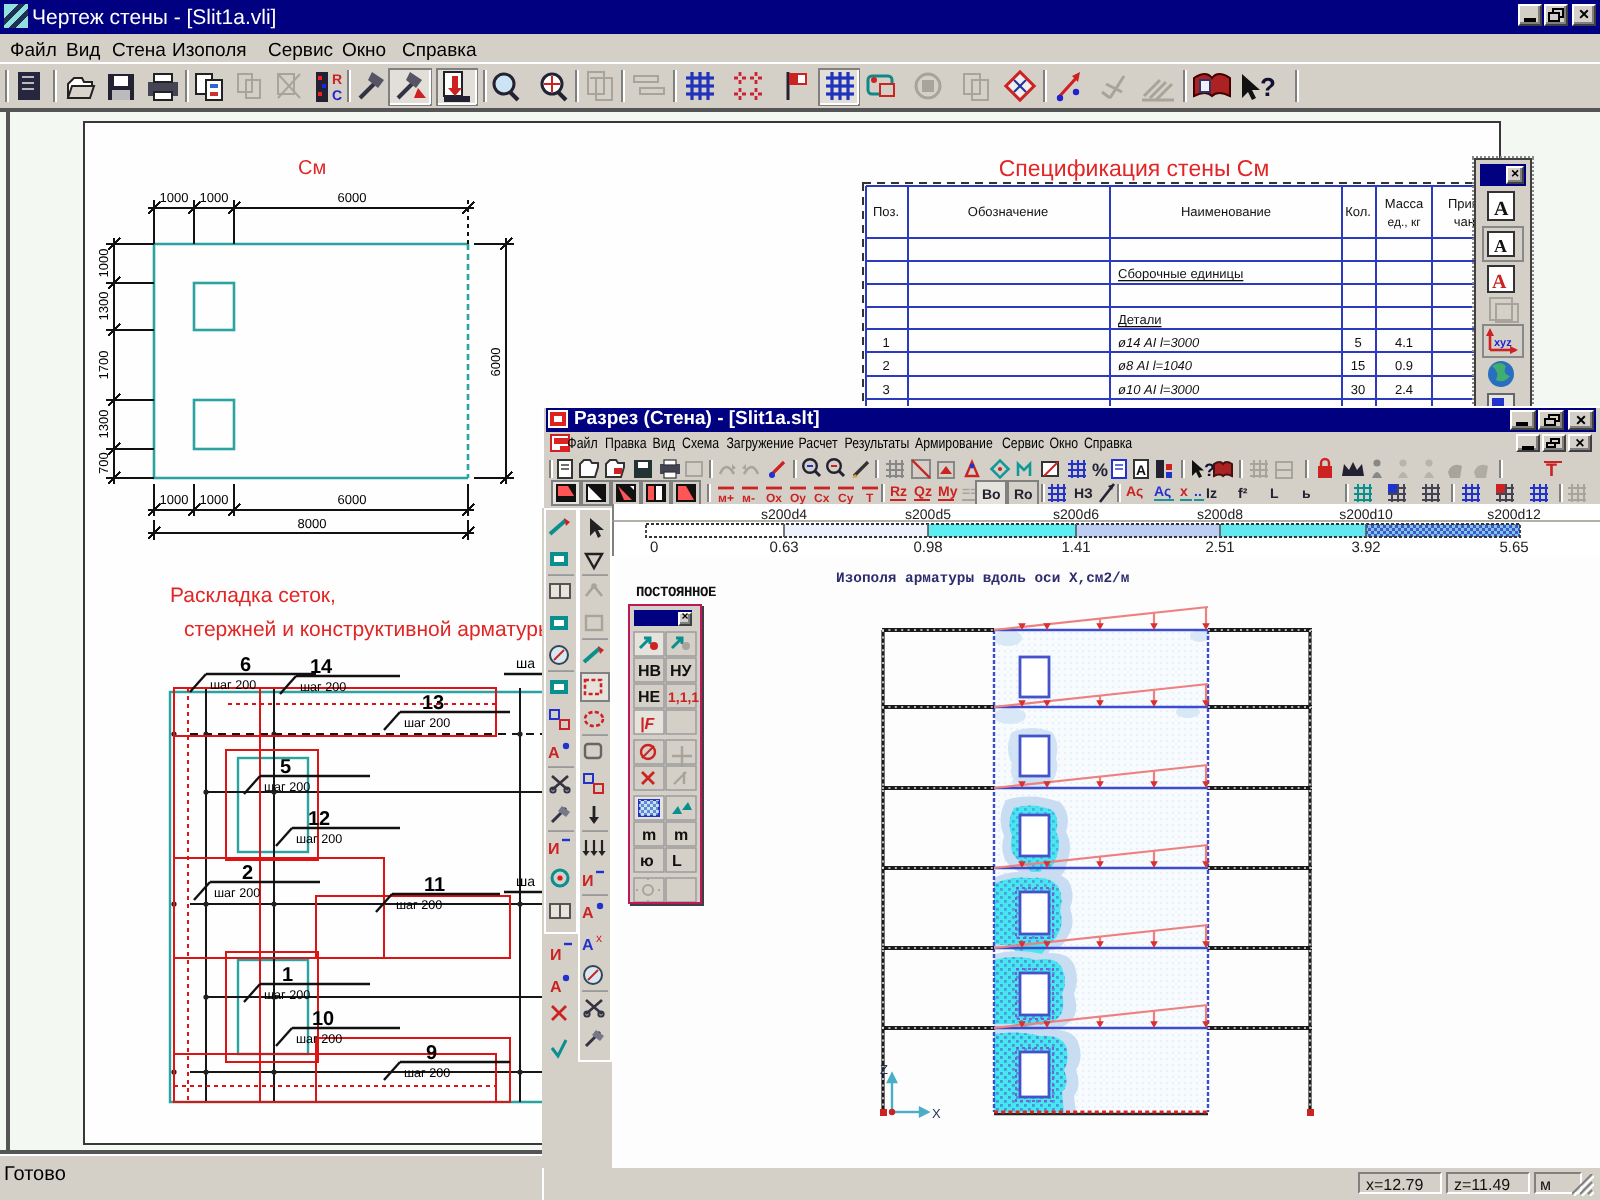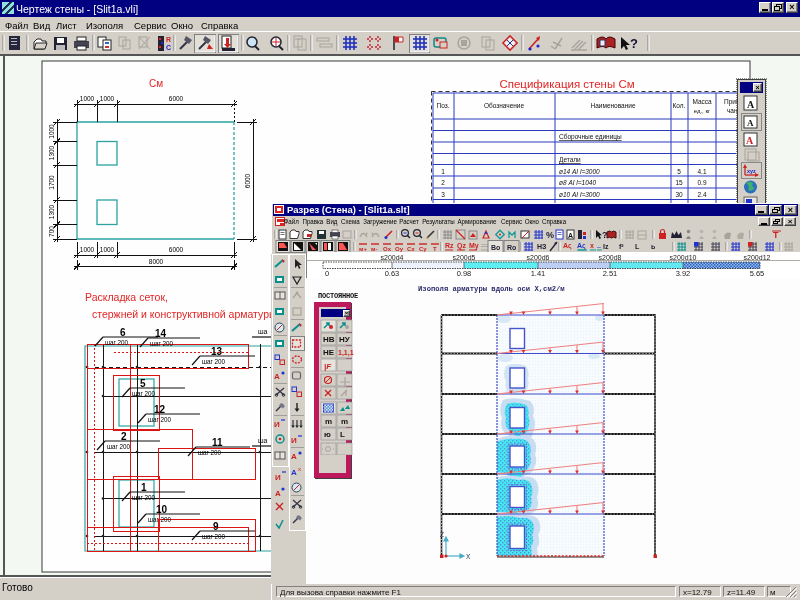--- a/index.html
+++ b/index.html
@@ -19,21 +19,21 @@
   </div>
 <div class="wbtn" style="left:772px;top:2px;width:12px;height:11px">
     <div class="abs" style="left:3px;top:1px;width:6px;height:5px;border:1px solid #000"></div>
     <div class="abs" style="left:1px;top:3px;width:6px;height:5px;border:1px solid #000;background:#d4d0c8"></div>
   </div>
 <div class="wbtn" style="left:786px;top:2px;width:12px;height:11px;font-weight:bold;font-size:9px;text-align:center;line-height:9px">×</div>
 
 <div class="abs menu" style="left:0;top:17px;width:800px;height:14px;font-size:9.5px">
 <span class="abs" style="left:5px;top:3px">Файл</span>
 <span class="abs" style="left:33px;top:3px">Вид</span>
-<span class="abs" style="left:56px;top:3px">Лист</span>
+<span class="abs" style="left:56px;top:3px">Стена</span>
 <span class="abs" style="left:86px;top:3px">Изополя</span>
 <span class="abs" style="left:134px;top:3px">Сервис</span>
 <span class="abs" style="left:171px;top:3px">Окно</span>
 <span class="abs" style="left:201px;top:3px">Справка</span>
 </div>
 
 <div class="abs" style="left:0;top:31px;width:800px;height:23px;border-top:1px solid #fff">
 <svg width="800" height="23" style="position:absolute;left:0;top:0">
 <line x1="3" y1="3" x2="3" y2="19" stroke="#808080"></line>
       <line x1="4" y1="3" x2="4" y2="19" stroke="#fff"></line>
@@ -1051,21 +1051,21 @@
 <g stroke="#4aaec8" stroke-width="1.2" fill="#4aaec8">
 <line x1="446" y1="556" x2="446" y2="539"></line>
       <path d="M446 537 l-2 4 h4 z"></path>
 <line x1="446" y1="556" x2="462" y2="556"></line>
       <path d="M464 556 l-4 -2 v4 z"></path>
 </g>
 <circle cx="446" cy="556" r="1.6" fill="#c22"></circle>
 <text x="440" y="537" font-size="6.5" fill="#235">Z</text>
 <text x="466" y="559" font-size="6.5" fill="#235">X</text>
 </svg>
-<div class="abs" style="left:314px;top:302px;width:37px;height:176px;background:#d4d0c8;border:5px solid #be185d;box-shadow:1px 1px 0 #404040">
+<div class="abs" style="left:314px;top:302px;width:37px;height:150px;background:#d4d0c8;border:1px solid #be185d;box-shadow:1px 1px 0 #404040">
 <div class="abs nav" style="left:2px;top:2px;width:29px;height:8px"></div>
 <div class="wbtn" style="left:24px;top:2.5px;width:7px;height:7px;font-size:6px;font-weight:bold;text-align:center;line-height:5px">×</div>
 <svg class="abs" style="left:1px;top:12px" width="34" height="136">
 <defs>
         <pattern id="chk" width="3" height="3" patternUnits="userSpaceOnUse">
           <rect width="1.5" height="1.5" fill="#fff" opacity="0.7"></rect>
           <rect x="1.5" y="1.5" width="1.5" height="1.5" fill="#fff" opacity="0.7"></rect>
         </pattern>
       </defs>
 <rect x="1" y="1" width="15" height="12" fill="#e6e3dc" stroke="#999" stroke-width="0.7"></rect>
@@ -1107,21 +1107,20 @@
       <rect x="17" y="109" width="15" height="12" fill="#d4d0c8" stroke="#999" stroke-width="0.7"></rect>
       <text x="4" y="118" font-size="8" font-weight="bold" fill="#111">ю</text>
       <text x="20" y="118" font-size="8" font-weight="bold" fill="#111">L</text>
       <rect x="1" y="124" width="15" height="12" fill="#d4d0c8" stroke="#999" stroke-width="0.7"></rect>
       <rect x="17" y="124" width="15" height="12" fill="#d4d0c8" stroke="#999" stroke-width="0.7"></rect>
       <circle cx="8" cy="130" r="2.5" fill="none" stroke="#a8a49c"></circle>
       <path d="M8 125 v-1 M8 135 v1 M3 130 h-1 M13 130 h1" stroke="#a8a49c"></path>
 </svg>
   </div>
 <div class="abs" style="left:273px;top:584px;width:525px;height:14px;background:#d4d0c8">
-<div class="abs sunken" style="left:3px;top:2px;width:400px;height:11px;font-size:8px;padding:1px 3px;color:#111">Для вызова справки нажмите F1</div>
 <div class="abs sunken" style="left:406px;top:2px;width:42px;height:11px;font-size:8px;padding:1px 3px;color:#111">x=12.79</div>
 <div class="abs sunken" style="left:450px;top:2px;width:42px;height:11px;font-size:8px;padding:1px 3px;color:#111">z=11.49</div>
 <div class="abs sunken" style="left:494px;top:2px;width:24px;height:11px;font-size:8px;padding:1px 2px;color:#111">м</div>
 <svg class="abs" style="left:513px;top:3px" width="11" height="11">
       <g stroke="#808080">
         <line x1="10" y1="0" x2="0" y2="10"></line>
         <line x1="10" y1="4" x2="4" y2="10"></line>
         <line x1="10" y1="8" x2="8" y2="10"></line>
       </g>
       <g stroke="#fff">

